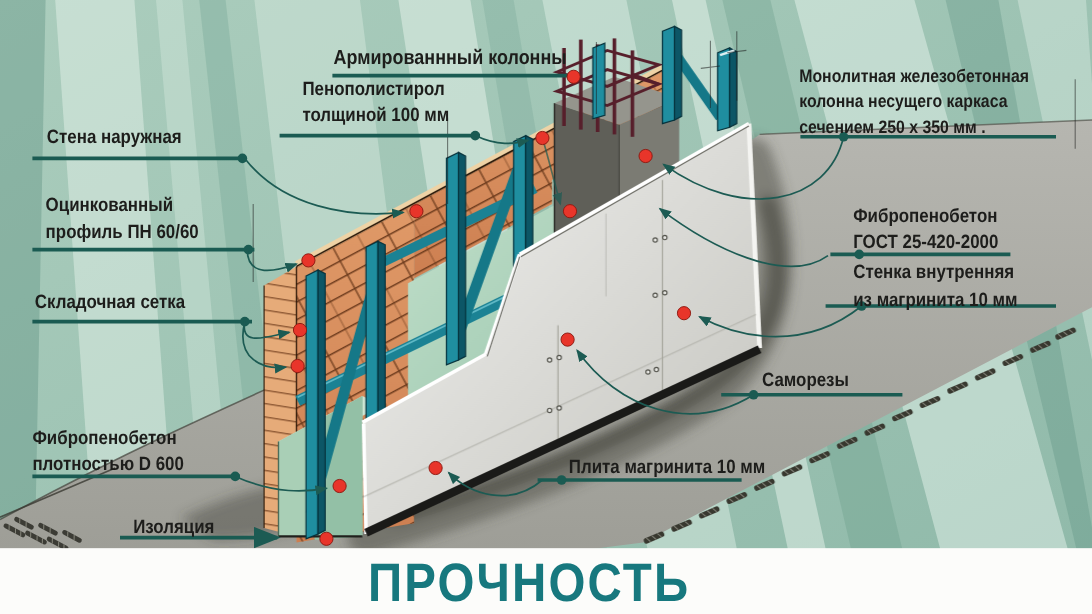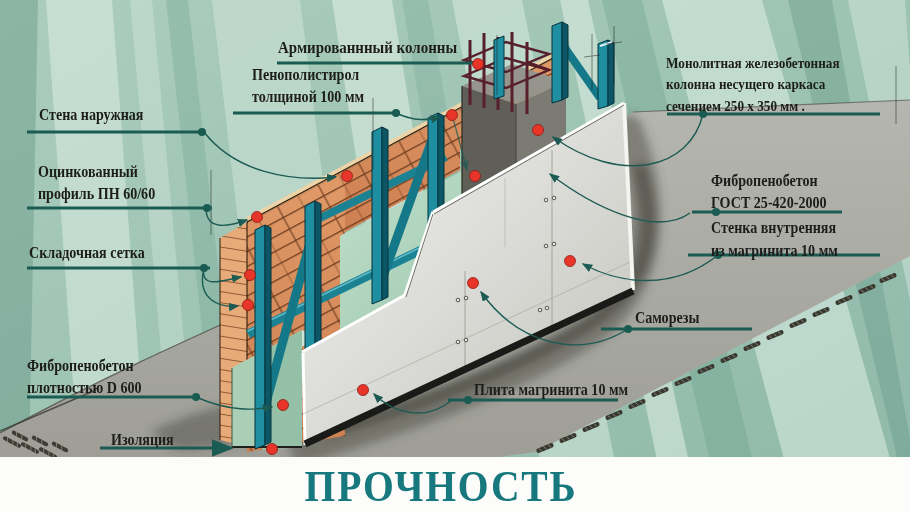--- a/index.html
+++ b/index.html
@@ -1,17 +1,17 @@
 <!DOCTYPE html>
 <html><head>
 <meta charset="utf-8">
 <style>
   html,body{margin:0;padding:0;background:#555;}
   #stage{position:relative;width:910px;height:512px;overflow:hidden;
-         font-family:Liberation Serif, serif;background:#9cc2b3;}
+         font-family:Liberation Sans, sans-serif;background:#9cc2b3;}
   #art{position:absolute;left:0;top:0;}
   .lbl{position:absolute;font-weight:bold;color:#1d1d1b;font-size:16px;line-height:1.36;
        white-space:nowrap;transform:scaleX(.88);transform-origin:0 0;}
   .lbl div{white-space:nowrap;}
   #title-bar{position:absolute;left:0;top:457px;width:910px;height:55px;background:#fcfcfa;}
   #main-title{position:absolute;left:0;top:460px;width:882px;text-align:center;
       font-weight:bold;font-size:45px;letter-spacing:2px;color:#17787e;
       transform:scaleX(.88);transform-origin:50% 0;}
 </style>
 </head>

